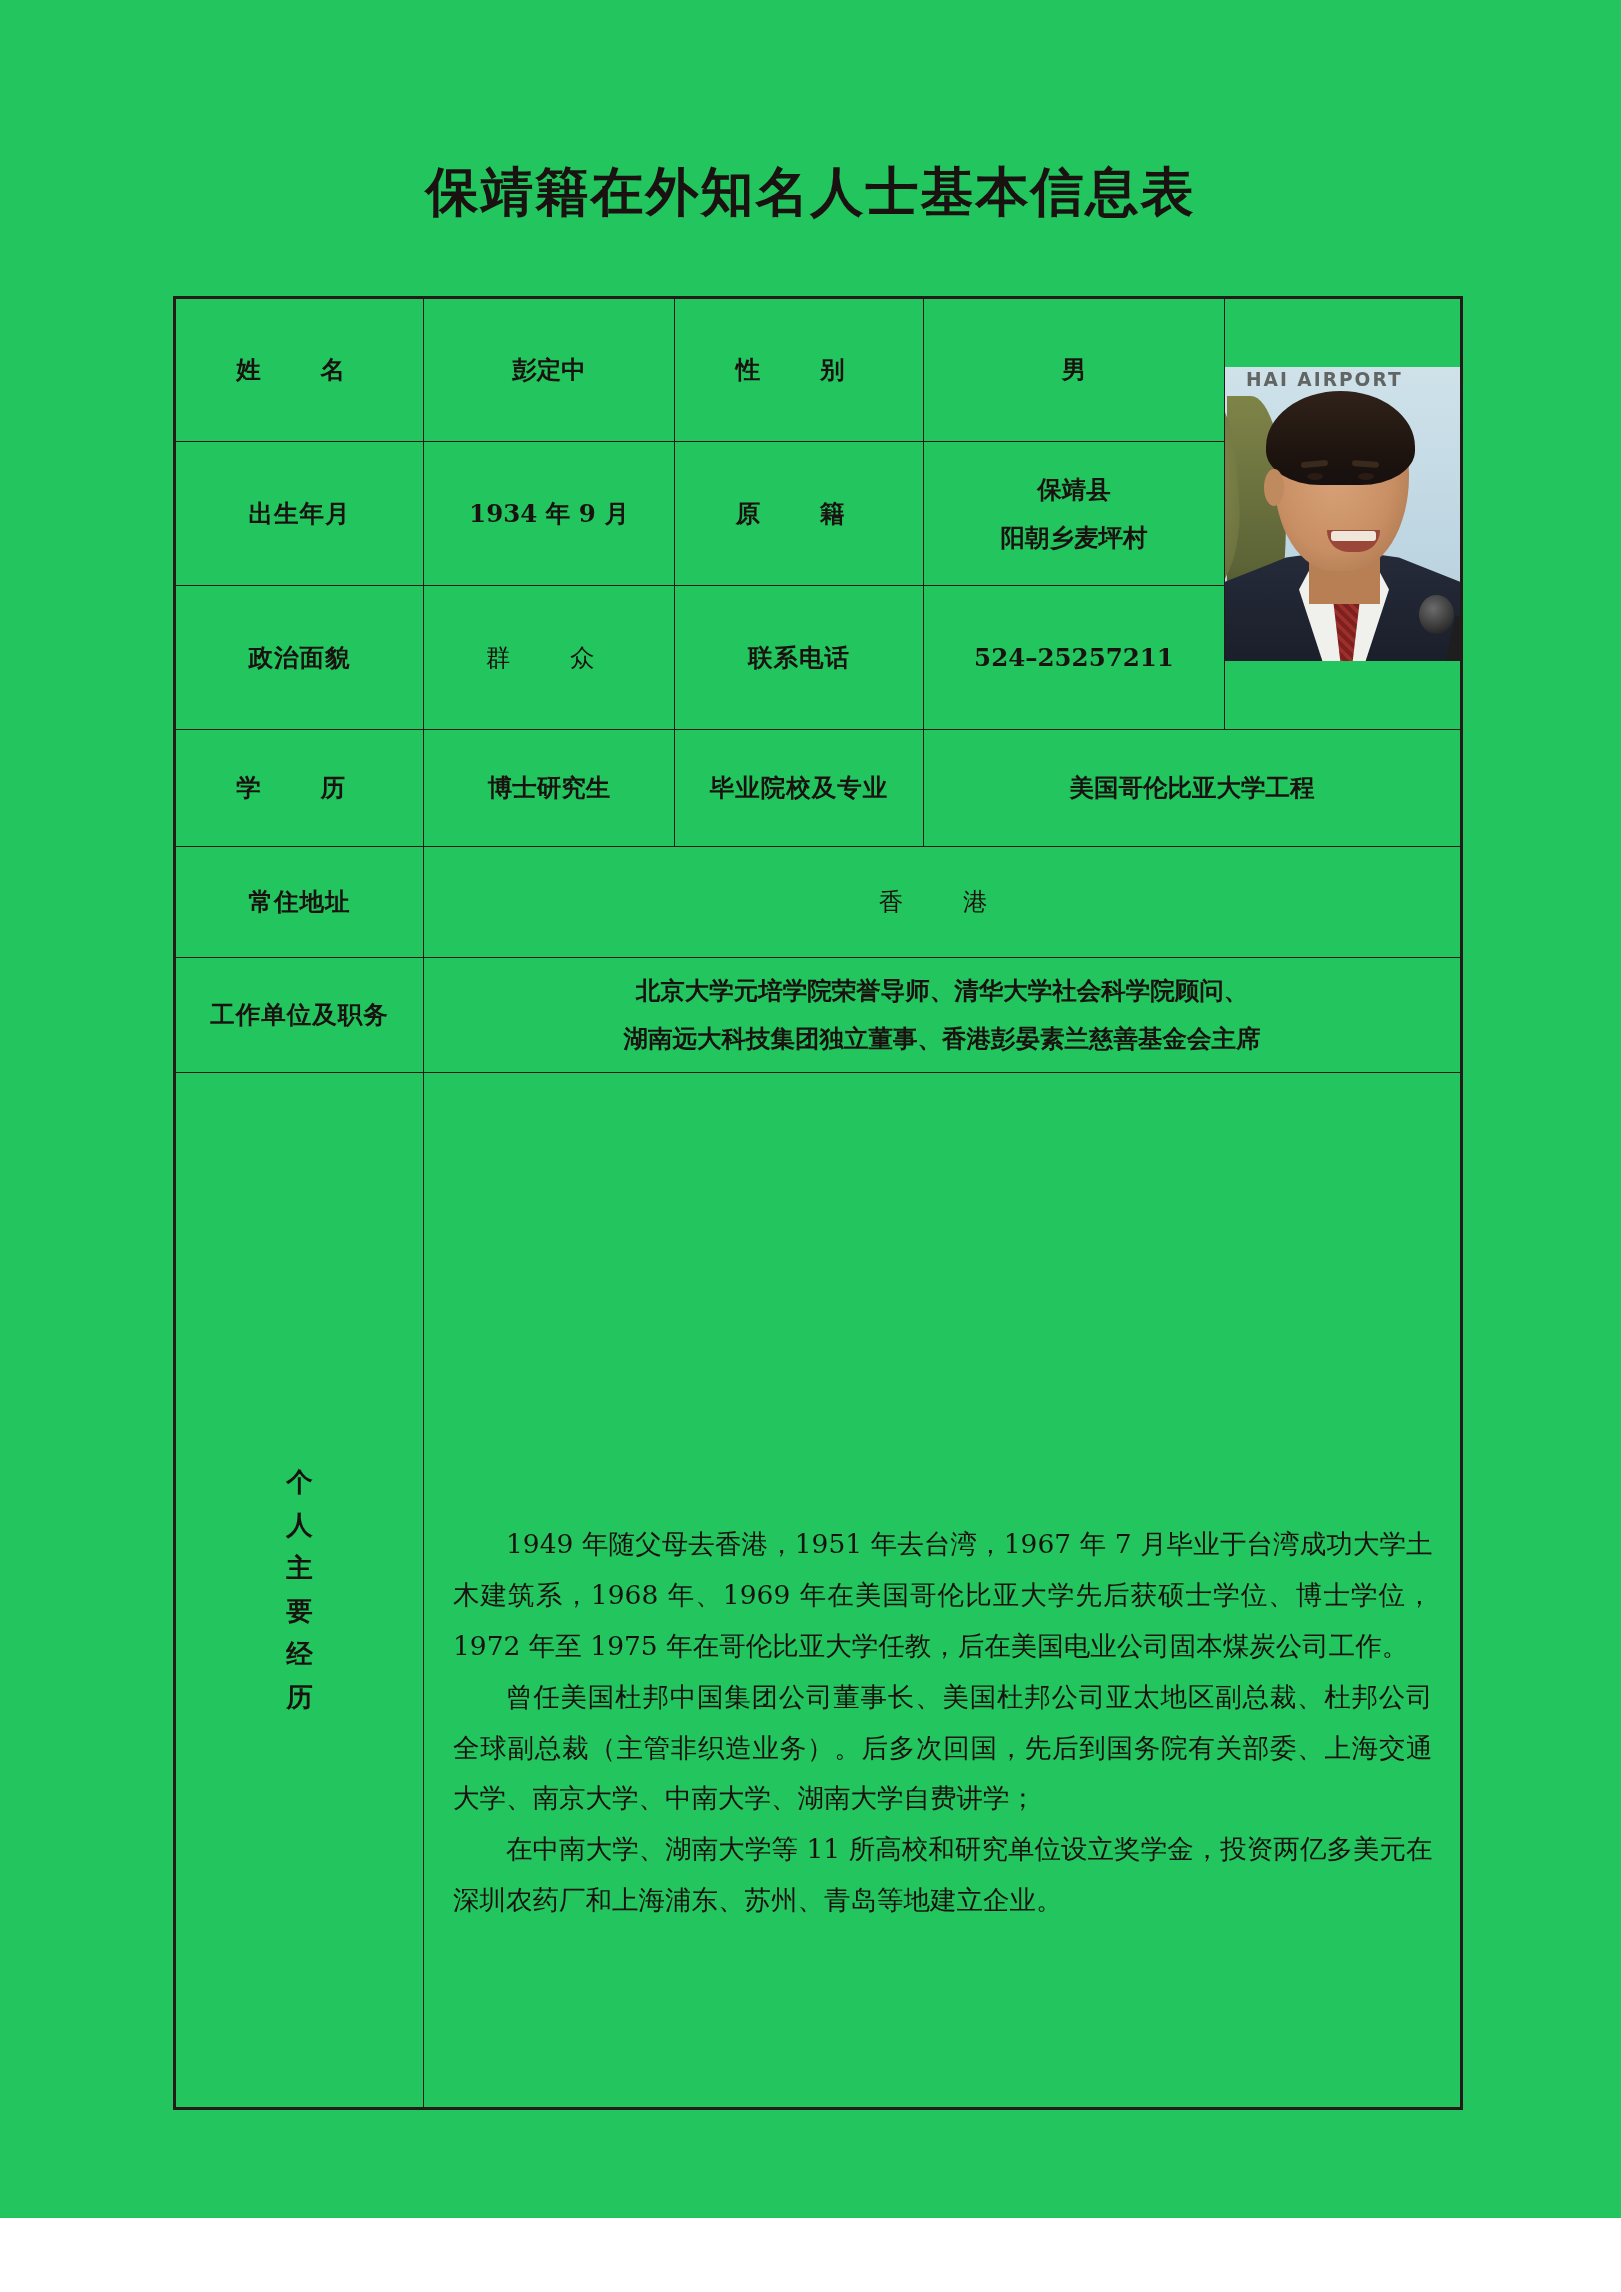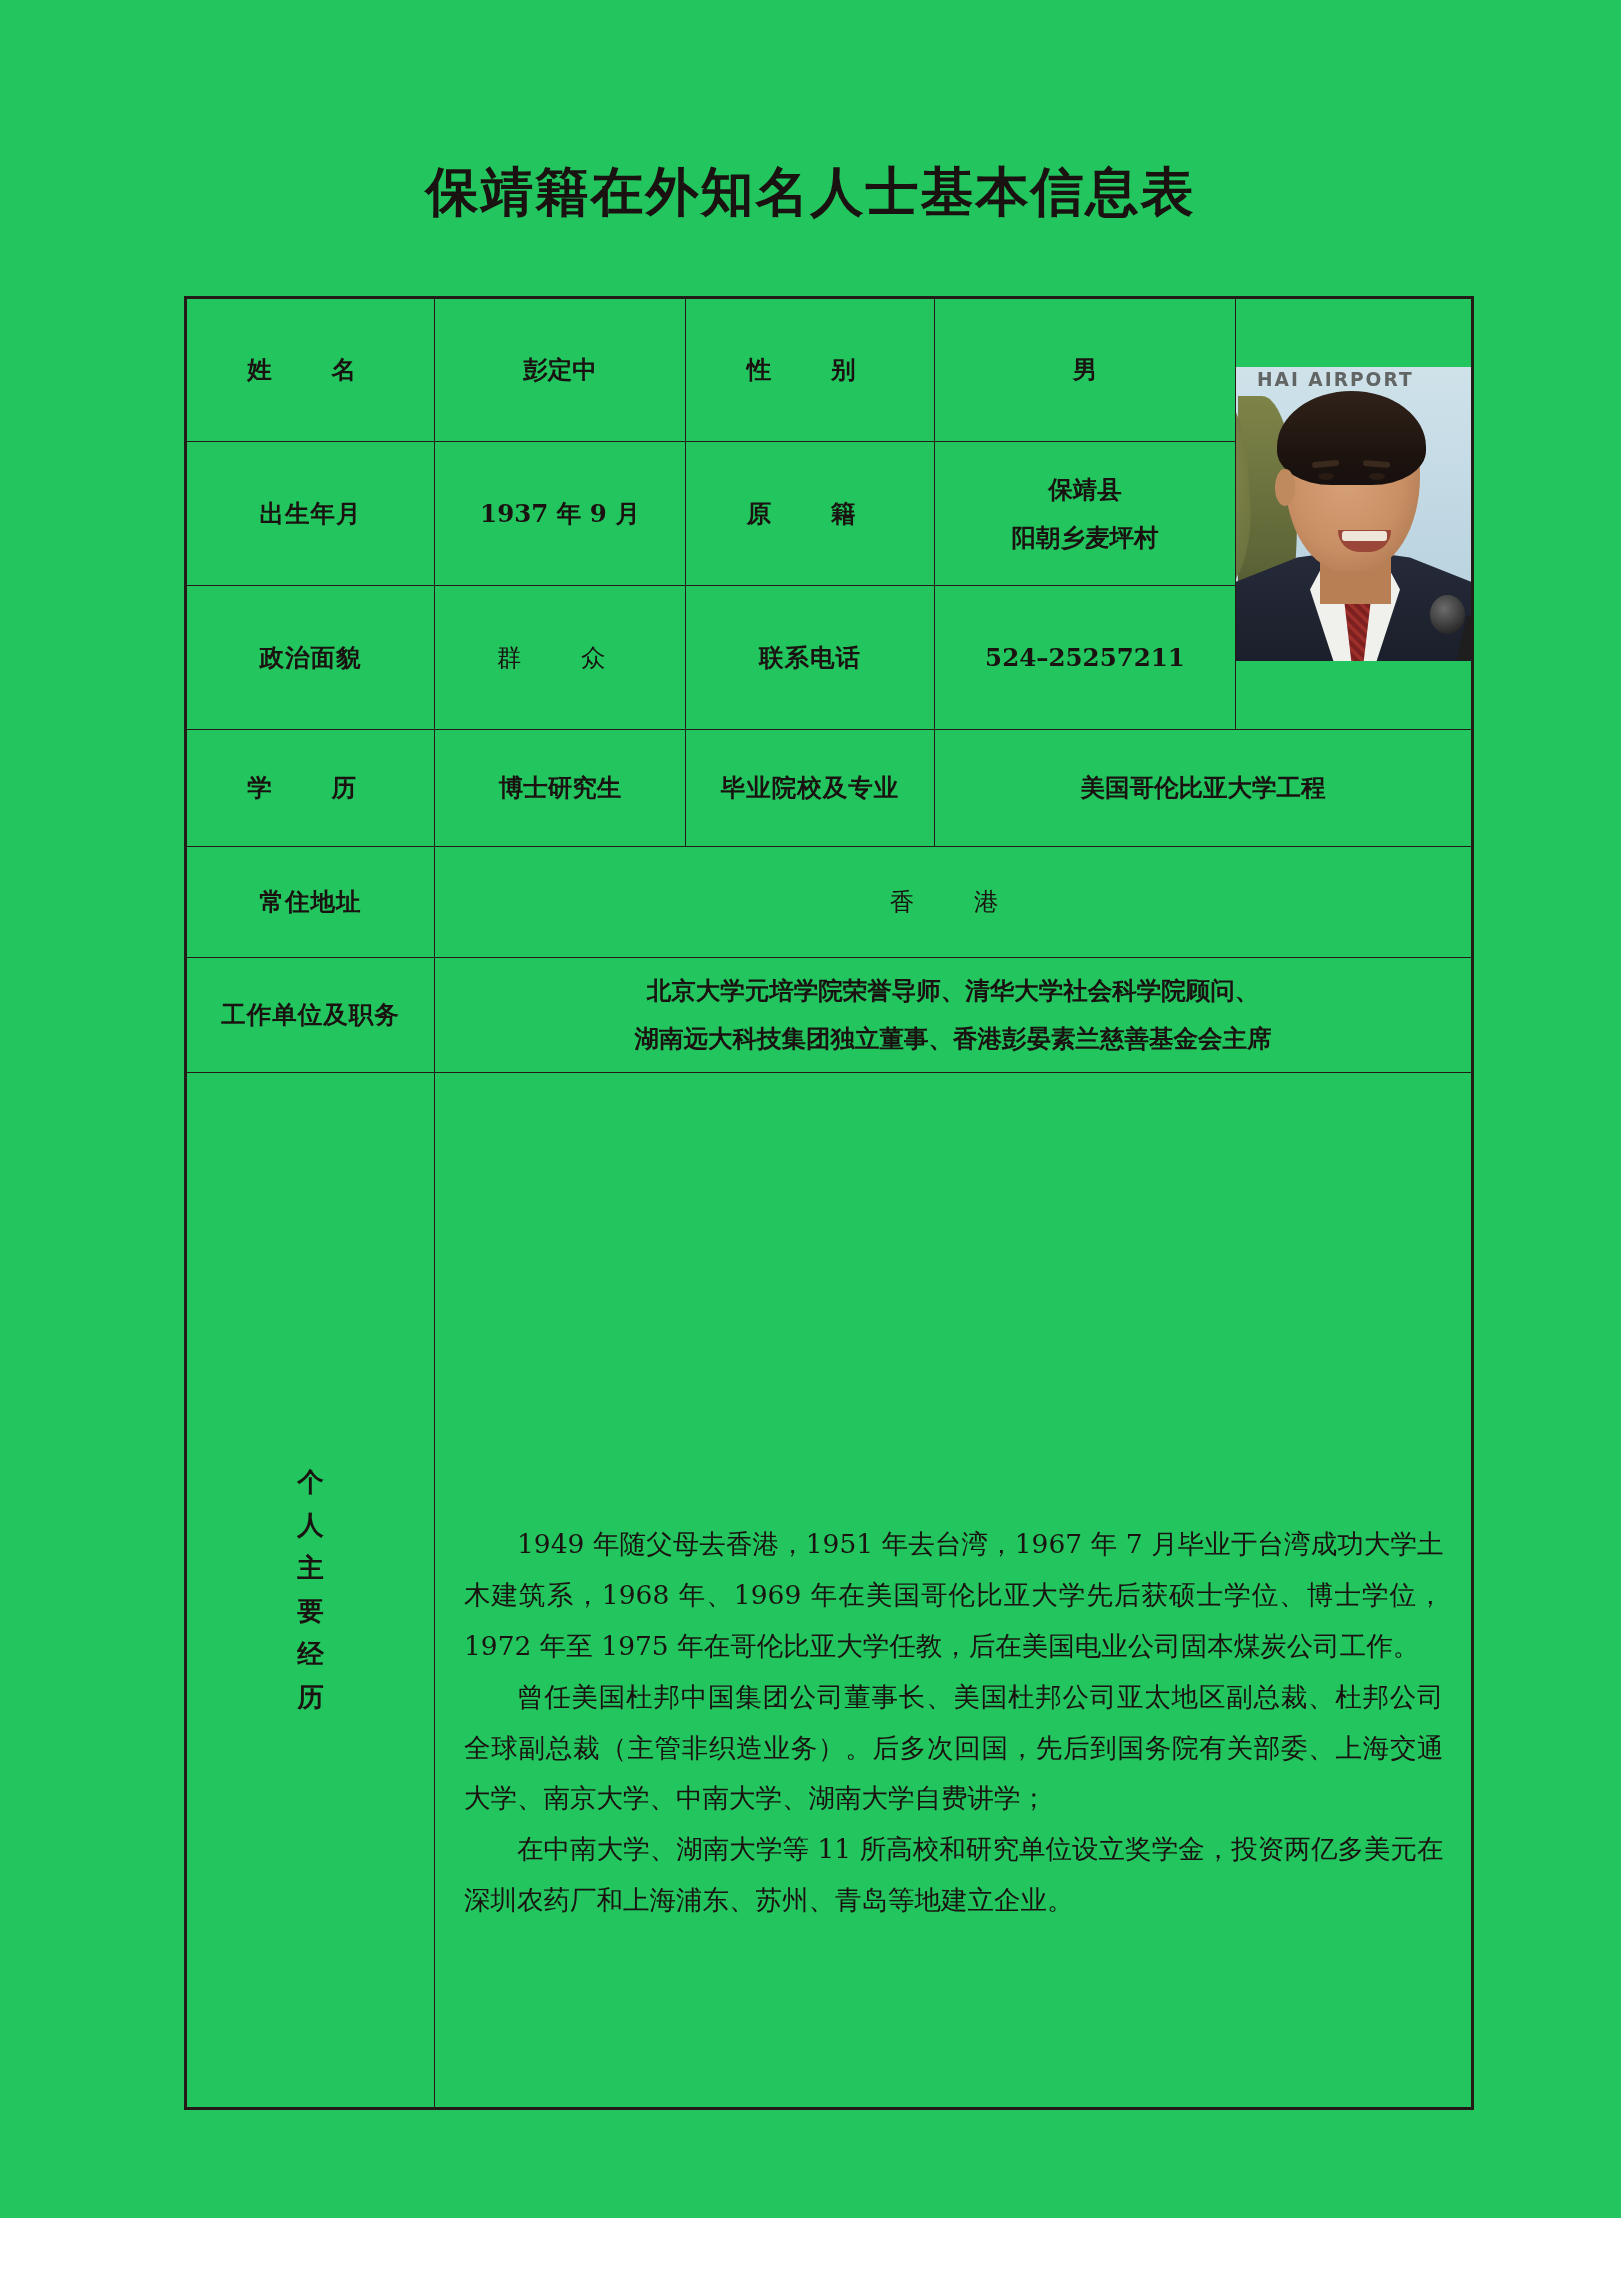--- a/index.html
+++ b/index.html
@@ -39,21 +39,20 @@
   }
 
   
   .info-table {
     position: absolute;
     left: 173px;
     top: 296px;
     width: 1287px;
     border-collapse: collapse;
     table-layout: fixed;
-    margin-left: 11px;
   }
   .info-table td {
     border: 1.6px solid #241a17;
     padding: 0;
     vertical-align: middle;
     text-align: center;
     font-size: 24.5px;
     color: #1a1210;
     line-height: 1.55;
   }
@@ -326,21 +325,21 @@
             <div class="ph-mic"></div>
           </div>
         </td>
       </tr>
 
       <tr>
         <td class="outer-left cell-pad" style="height:143px">
           <span class="lbl">出生年月</span>
         </td>
         <td class="cell-pad">
-          <span class="val">1937 年 9 月</span>
+          <span class="val">1934 年 9 月</span>
         </td>
         <td class="cell-pad">
           <span class="lbl-sp">原　籍</span>
         </td>
         <td class="cell-pad">
           <span class="val multiline">保靖县
 阳朝乡麦坪村</span>
         </td>
       </tr>
 

